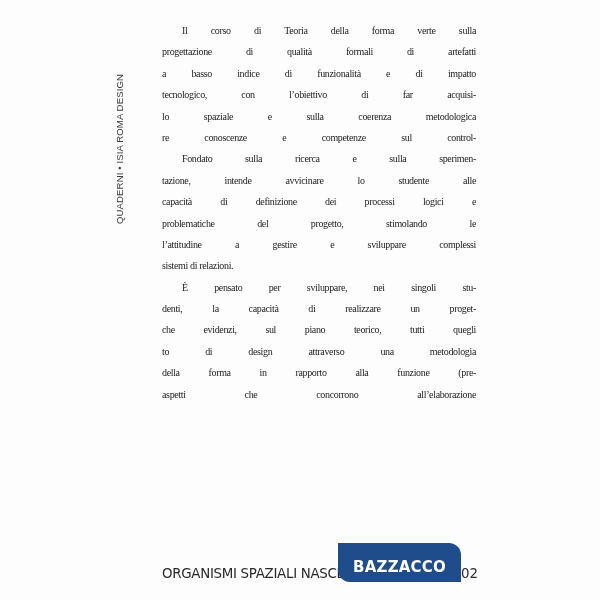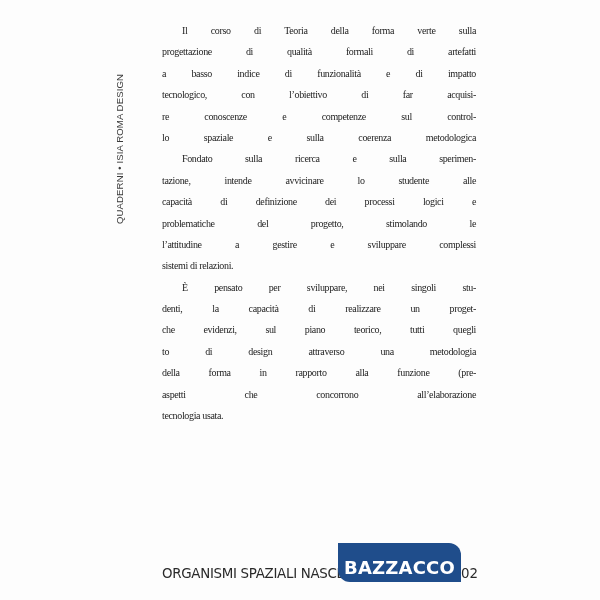--- a/index.html
+++ b/index.html
@@ -84,54 +84,53 @@
       height: 39px;
       background: #1f4d8b;
       border-radius: 0 12px 0 12px;
       display: flex;
       align-items: center;
       justify-content: center;
     }
     .badge-text {
       font-family: "DejaVu Sans", sans-serif;
       font-weight: bold;
-      font-size: 18px;
+      font-size: 15px;
       letter-spacing: 0.2px;
       color: #ffffff;
       padding-top: 0px;
       margin-top: 9px;
     }
   </style>
 </head>
 <body>
 
 <div class="page">
 
   <div class="spine-label">QUADERNI • ISIA ROMA DESIGN</div>
 
   <div class="body-text">
     <span class="line indent">Il corso di Teoria della forma verte sulla</span>
     <span class="line">progettazione di qualità formali di artefatti</span>
     <span class="line">a basso indice di funzionalità e di impatto</span>
     <span class="line">tecnologico, con l’obiettivo di far acquisi-</span>
+    <span class="line">lo spaziale e sulla coerenza metodologica</span>
     <span class="line">re conoscenze e competenze sul control-</span>
-    <span class="line">lo spaziale e sulla coerenza metodologica</span>
     <span class="line indent">Fondato sulla ricerca e sulla sperimen-</span>
     <span class="line">tazione, intende avvicinare lo studente alle</span>
     <span class="line">capacità di definizione dei processi logici e</span>
     <span class="line">problematiche del progetto, stimolando le</span>
     <span class="line">l’attitudine a gestire e sviluppare complessi</span>
     <span class="line last">sistemi di relazioni.</span>
     <span class="line indent">È pensato per sviluppare, nei singoli stu-</span>
     <span class="line">denti, la capacità di realizzare un proget-</span>
     <span class="line">che evidenzi, sul piano teorico, tutti quegli</span>
     <span class="line">to di design attraverso una metodologia</span>
     <span class="line">della forma in rapporto alla funzione (pre-</span>
     <span class="line">aspetti che concorrono all’elaborazione</span>
-    <span class="line last">tecnologia usata.</span>
   </div>
 
   <div class="footer-title">ORGANISMI SPAZIALI NASCENTI</div>
   <div class="footer-number">02</div>
 
   <div class="badge">
     <span class="badge-text">BAZZACCO</span>
   </div>
 
 </div>

